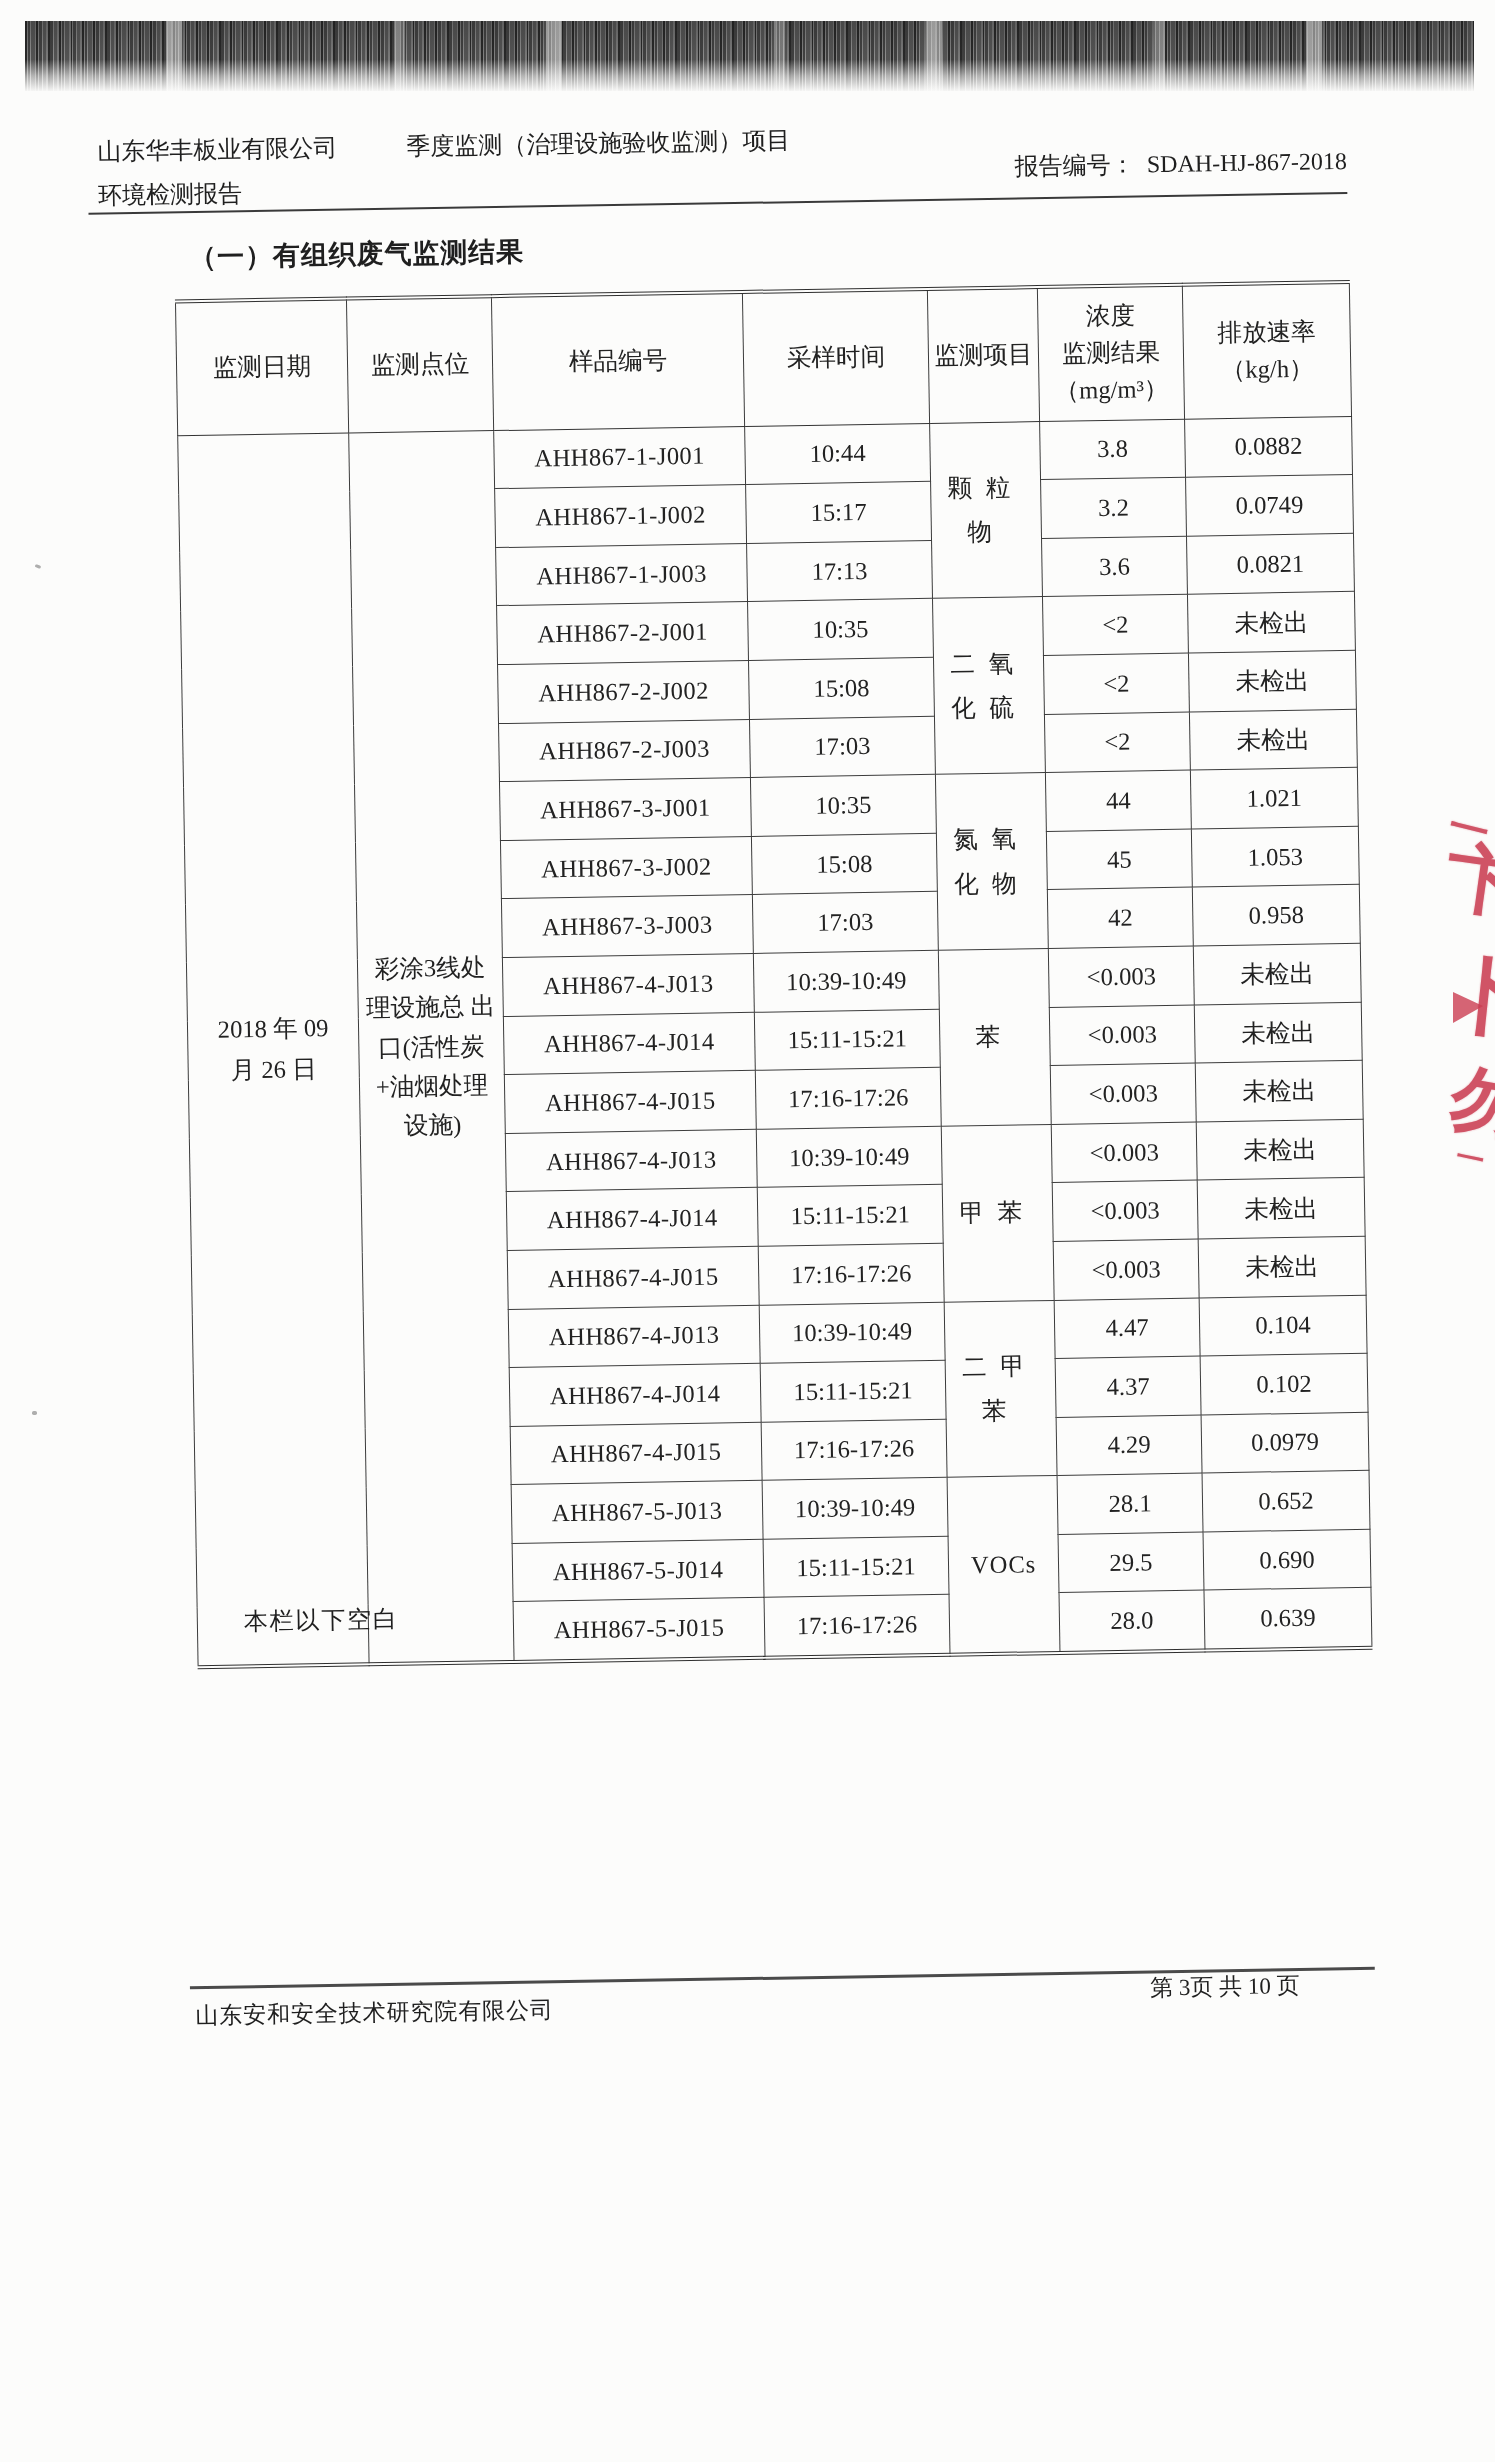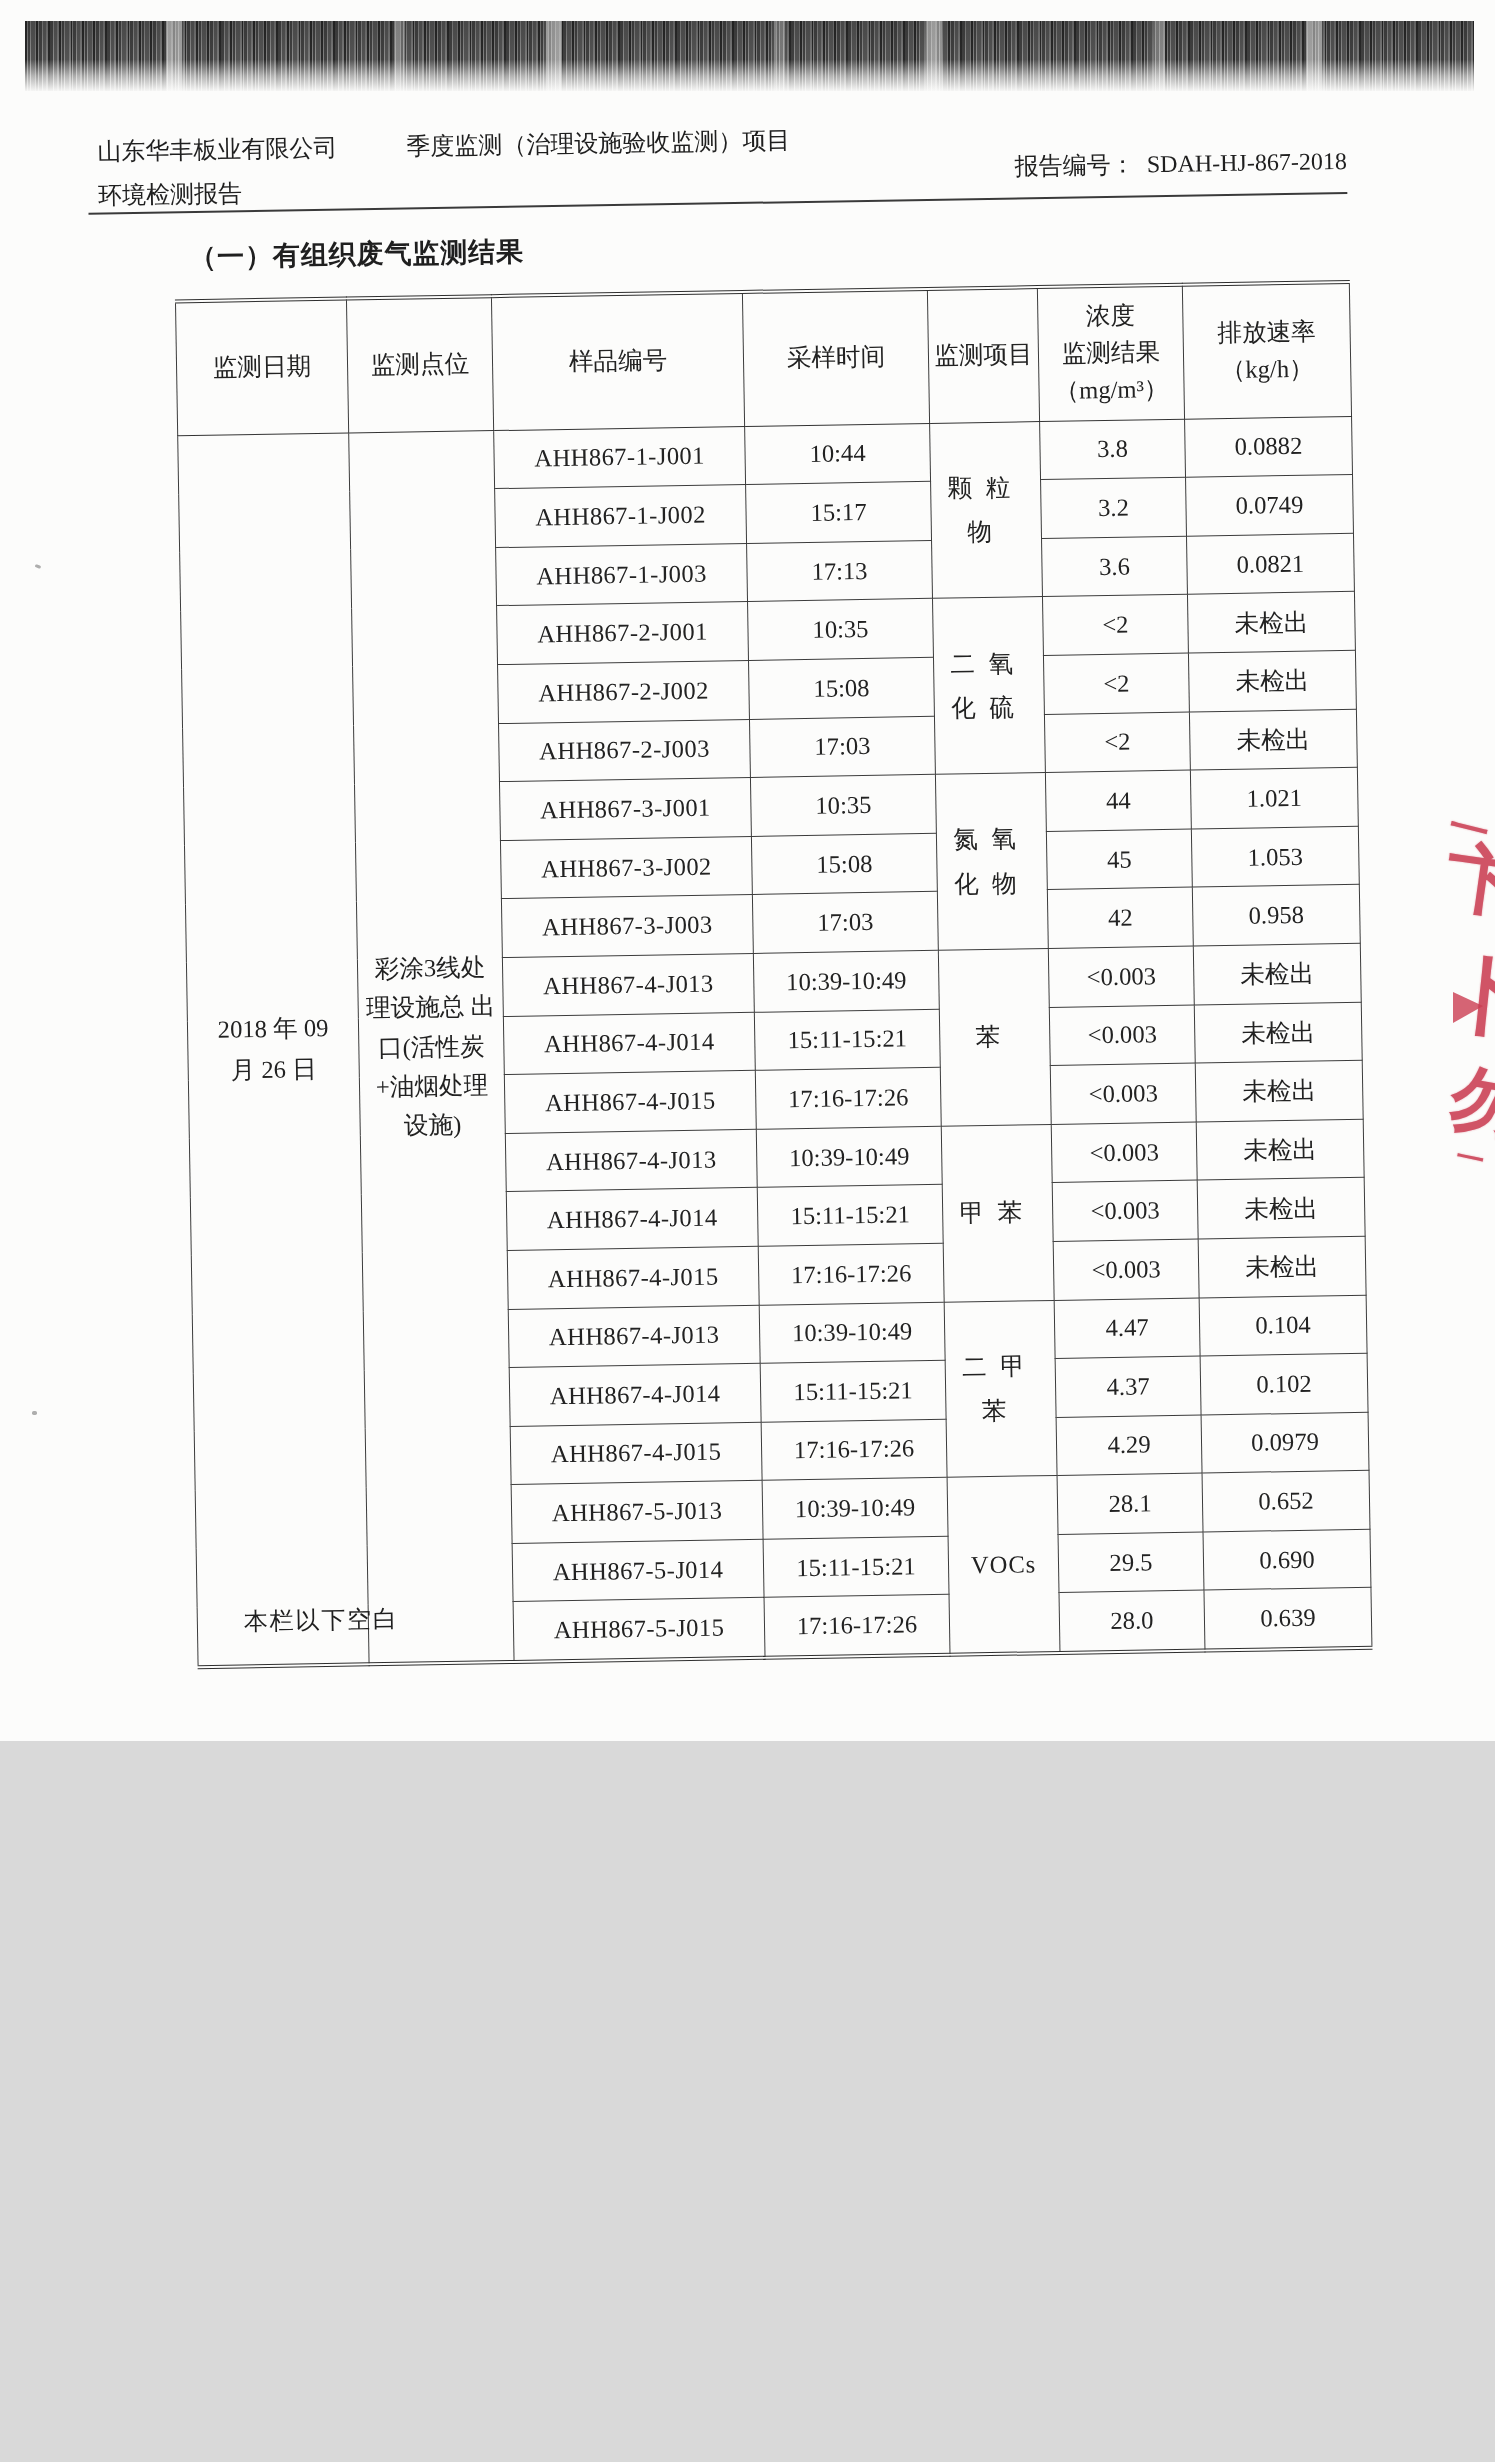--- a/index.html
+++ b/index.html
@@ -1,17 +1,17 @@
 <!DOCTYPE html>
 <html style="font-size:14px"><head>
 <meta charset="utf-8">
 <style>
   html,body{margin:0;padding:0;background:#d9d9d9;}
   .page{
-    position:relative;width:1495px;height:1741px;margin:0 auto;
+    position:relative;width:1495px;height:2462px;margin:0 auto;
     background:#fcfcfb;overflow:hidden;
     font-family:"Liberation Serif","DejaVu Serif",serif;color:#1f1f1f;
   }
   
   .noise-band{
     position:absolute;left:24.6px;top:21px;width:1449px;height:70px;
     background:
       repeating-linear-gradient(90deg,
         rgba(28,28,28,.88) 0 1.8px, rgba(125,125,125,.45) 1.8px 2.6px,
         rgba(52,52,52,.85) 2.6px 5.3px, rgba(160,160,160,.30) 5.3px 6.2px,

